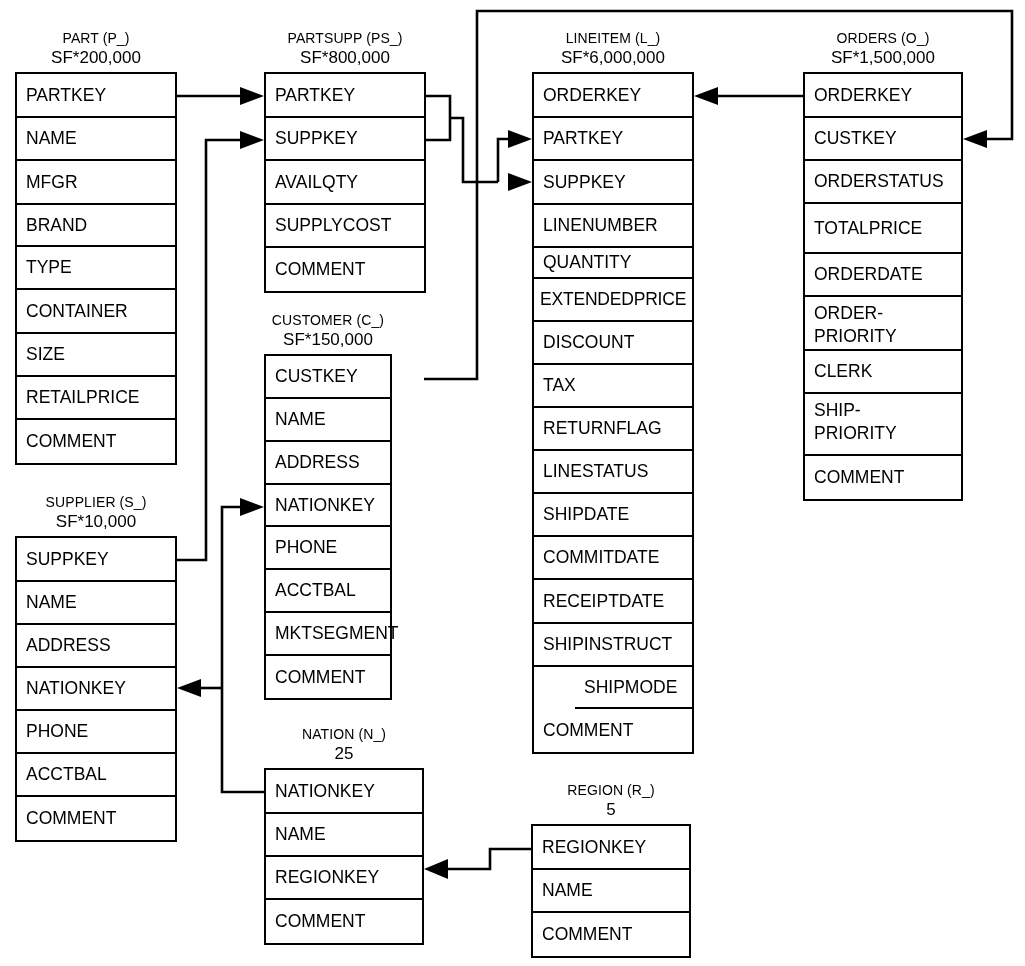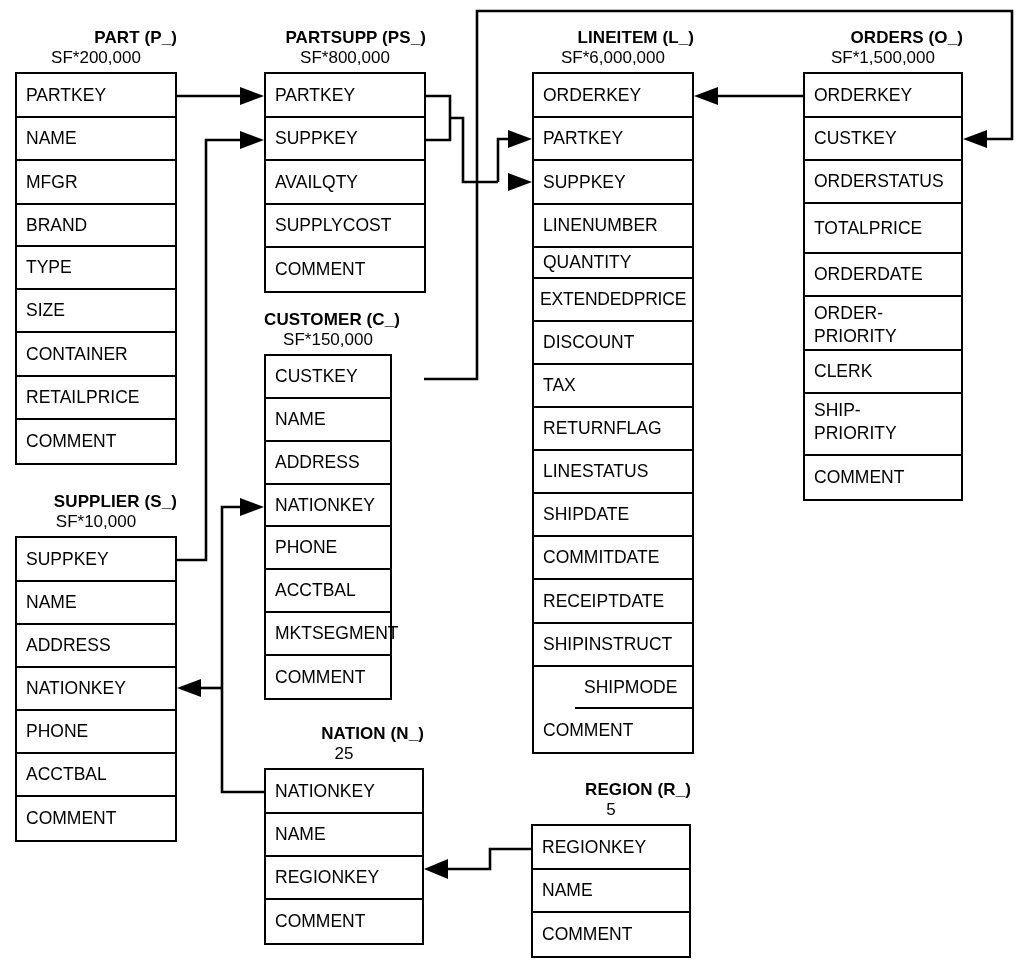--- a/index.html
+++ b/index.html
@@ -16,23 +16,23 @@
     position: relative;
     width: 1025px;
     height: 966px;
     overflow: hidden;
     background: #ffffff;
   }
   .table-block {
     position: absolute;
   }
   .tbl-title {
-    font-size: 17px;
-    font-weight: bold;
-    text-align: right;
+    font-size: 14px;
+    font-weight: normal;
+    text-align: center;
     line-height: 20px;
     letter-spacing: 0.1px;
     white-space: nowrap;
   }
   .tbl-card {
     font-size: 17px;
     text-align: center;
     line-height: 20px;
     white-space: nowrap;
   }
@@ -102,25 +102,25 @@
         </div>
       <div class="field" style="height:44px;">
           <span class="fname">MFGR</span>
         </div>
       <div class="field" style="height:42px;">
           <span class="fname">BRAND</span>
         </div>
       <div class="field" style="height:43px;">
           <span class="fname">TYPE</span>
         </div>
+      <div class="field" style="height:44px;">
+          <span class="fname">CONTAINER</span>
+        </div>
       <div class="field" style="height:43px;">
           <span class="fname">SIZE</span>
-        </div>
-      <div class="field" style="height:44px;">
-          <span class="fname">CONTAINER</span>
         </div>
       <div class="field" style="height:43px;">
           <span class="fname">RETAILPRICE</span>
         </div>
       <div class="field" style="height:43px;">
           <span class="fname">COMMENT</span>
         </div>
     </div>
   </div>
 

